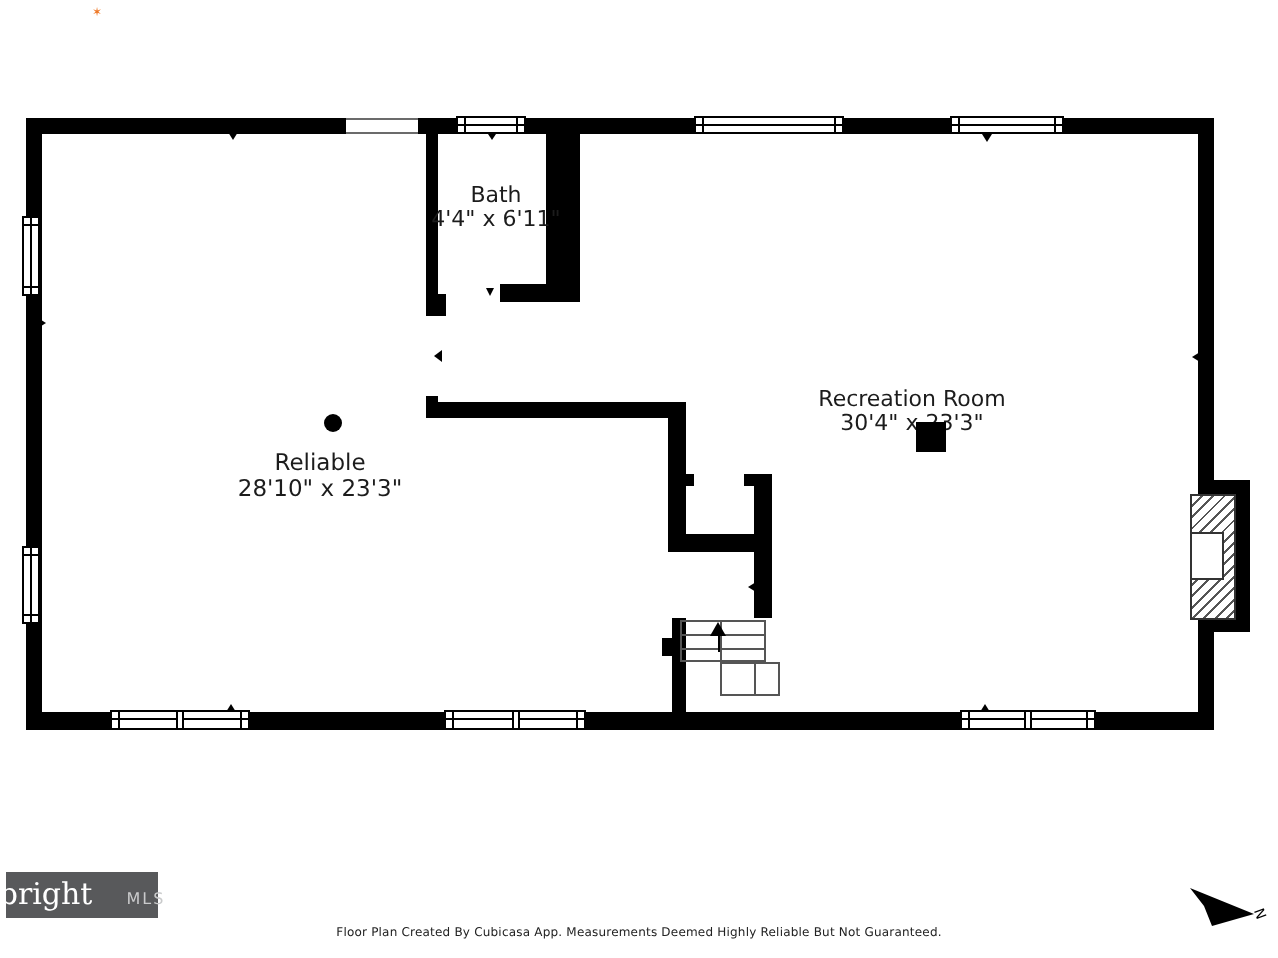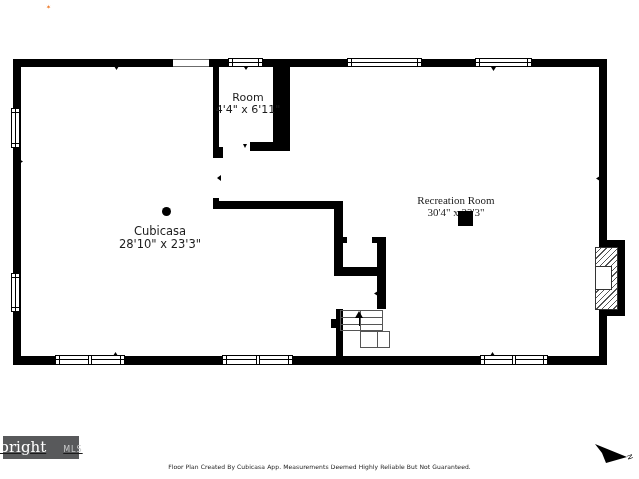--- a/index.html
+++ b/index.html
@@ -37,21 +37,21 @@
   .tick.right{clip-path:polygon(0 0,100% 50%,0 100%);}
   
   .room-label{position:absolute;text-align:center;z-index:4;line-height:12px;font-size:11px;white-space:nowrap;}
   .room-label .dims{display:block;}
   .room-label .nm{display:block;}
   
   .dot{position:absolute;background:#000;border-radius:50%;z-index:4;}
   .post{position:absolute;background:#000;z-index:5;}
   
   .brand-box{position:absolute;left:3px;top:436px;width:76px;height:23px;background:var(--brand-box,#58595b);
-             display:flex;align-items:baseline;justify-content:center;padding-top:2px;box-sizing:border-box;z-index:6;text-decoration:underline;}
+             display:flex;align-items:baseline;justify-content:center;padding-top:2px;box-sizing:border-box;z-index:6;}
   .brand-word{font-family:"DejaVu Serif","Liberation Serif",serif;font-size:15px;color:#fff;letter-spacing:0px;line-height:18px;}
   .brand-suffix{font-size:8px;color:#c9cacb;letter-spacing:1px;margin-left:17px;}
   .brand-spark{position:absolute;left:46px;top:3px;font-size:6px;color:var(--accent,#ee7623);z-index:7;}
   .disclaimer{position:absolute;left:0;right:0;top:463px;text-align:center;font-size:6px;color:#222;z-index:6;letter-spacing:0.1px;}
   
   .compass{position:absolute;left:594px;top:443px;z-index:6;}
   .compass-n{position:absolute;left:627px;top:453px;font-size:7px;color:#000;transform:rotate(70deg);z-index:6;}
 </style>
 </head>
 <body>
@@ -111,28 +111,28 @@
   <div class="tick down" style="left:244px;top:67px;width:4px;height:3px;"></div>
   <div class="tick up" style="left:113px;top:352px;width:5px;height:4px;"></div>
   <div class="tick up" style="left:490px;top:352px;width:5px;height:4px;"></div>
   <div class="tick right" style="left:19px;top:159px;width:4px;height:5px;"></div>
   <div class="tick left" style="left:596px;top:176px;width:4px;height:5px;"></div>
   <div class="tick down" style="left:243px;top:144px;width:4px;height:4px;"></div>
   <div class="tick left" style="left:217px;top:175px;width:4px;height:6px;"></div>
   <div class="tick left" style="left:374px;top:291px;width:4px;height:5px;"></div>
 
   <div class="room-label" style="left:211px;top:92px;width:74px;">
-    <span class="nm">Room</span>
+    <span class="nm">Bath</span>
     <span class="dims">4'4" x 6'11"</span>
   </div>
   <div class="room-label" style="left:102px;top:225px;width:116px;font-size:11.5px;line-height:12.5px;">
-    <span class="nm">Cubicasa</span>
+    <span class="nm">Reliable</span>
     <span class="dims">28'10" x 23'3"</span>
   </div>
-  <div class="room-label" style="left:394px;top:194px;width:124px;font-family:Liberation Serif, serif;">
+  <div class="room-label" style="left:394px;top:194px;width:124px;">
     <span class="nm">Recreation Room</span>
     <span class="dims">30'4" x 23'3"</span>
   </div>
 
   <svg class="compass" width="34" height="22" viewBox="0 0 34 22">
     <polygon points="1,1 33,14 12,20 8,10" fill="#000"></polygon>
   </svg>
   <span class="compass-n">N</span>
 
   <div class="brand-box">

